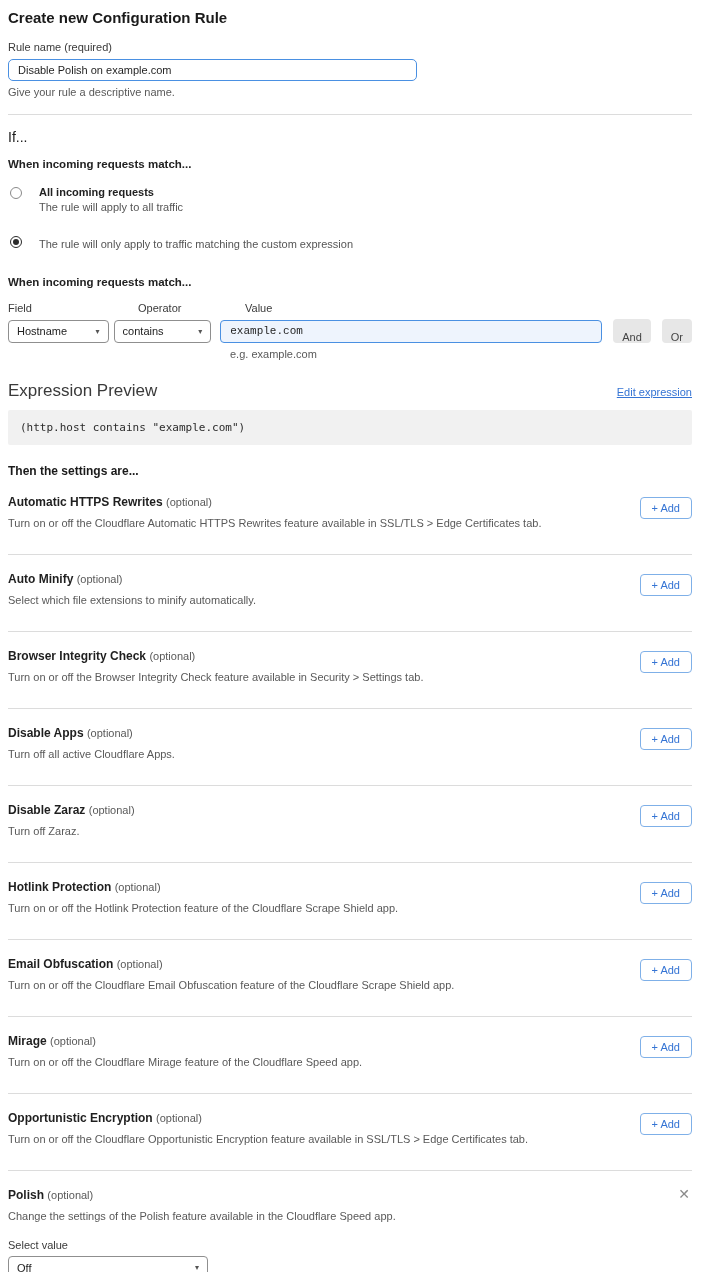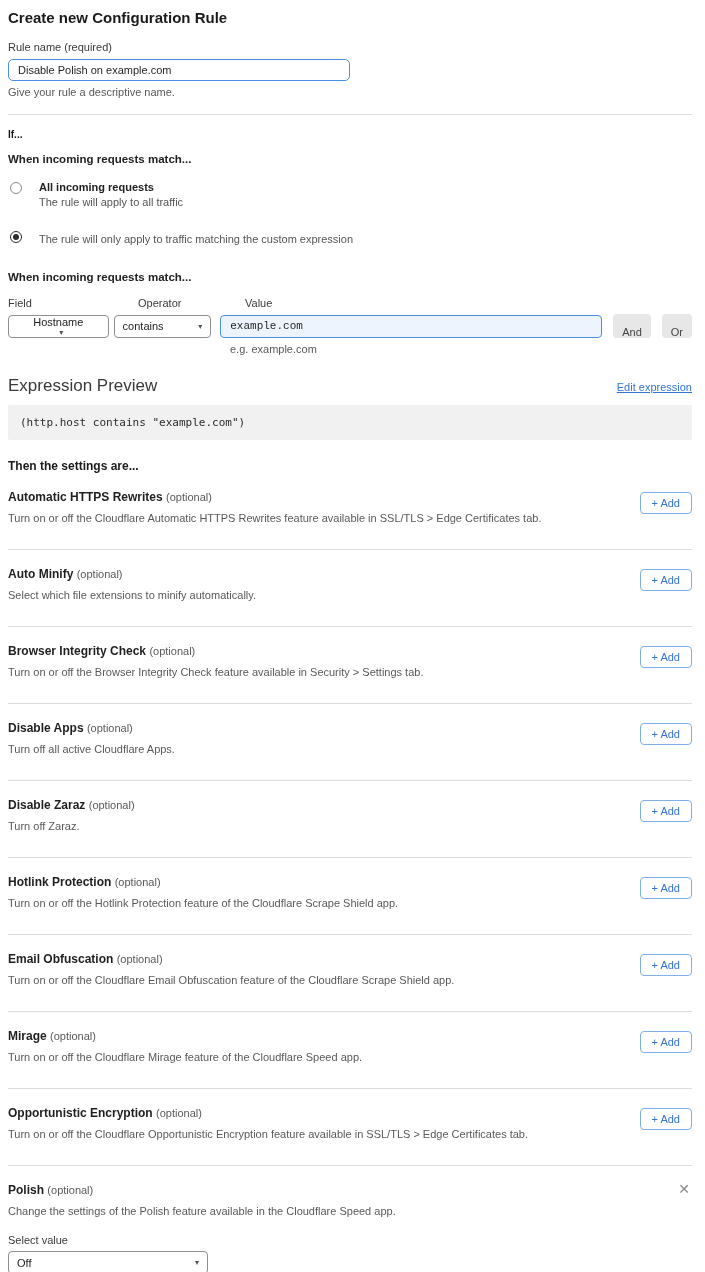--- a/index.html
+++ b/index.html
@@ -10,32 +10,32 @@
     font-family: "Liberation Sans", sans-serif;
     color: #1f1f1f;
     position: relative;
   }
   .container { padding: 9px 13px 10px 8px; }
 
   .page-title { font-size: 15px; font-weight: bold; color: #1a1a1a; margin-bottom: 15px; }
 
   .field-label { font-size: 11px; color: #3a3a3a; margin-bottom: 6px; }
   .text-input {
-    width: 342px; height: 22px;
+    width: 409px; height: 22px;
     border: 1px solid #4a90e2; border-radius: 5px;
     padding: 0 9px; font-size: 11px; color: #1f1f1f;
     font-family: "Liberation Sans", sans-serif;
     background: #ffffff; outline: none; display: block;
   }
   .help-text { font-size: 11px; color: #595959; margin-top: 5px; }
 
   .divider { border: none; border-top: 1px solid #dcdcdc; margin: 0; }
   .divider.after-name { margin-top: 16px; }
 
-  .if-heading { font-size: 10px; font-weight: bold; color: #1a1a1a; margin-top: 14px; }
+  .if-heading { font-size: 14px; font-weight: normal; color: #1a1a1a; margin-top: 14px; }
   .sub-heading { font-size: 11.5px; font-weight: bold; color: #222; margin-top: 13px; }
 
   .radio-option { display: flex; margin-top: 16px; }
   .radio-circle {
     width: 12px; height: 12px; border-radius: 50%;
     border: 1px solid #8a8a8a; background: #fff;
     margin: 1px 0 0 2px; flex: none; position: relative;
   }
   .radio-option.selected .radio-circle { border-color: #2b2b2b; }
   .radio-option.selected .radio-circle::after {
@@ -52,21 +52,21 @@
   .col-label.field-col { width: 130px; margin-left: 0; }
   .col-label.operator-col { width: 107px; }
   .builder-row { display: flex; margin-top: 5px; align-items: center; }
   .fake-select {
     height: 23px; border: 1px solid #8f8f8f; border-radius: 4px;
     background: #fff; display: flex; align-items: center;
     justify-content: space-between; padding: 0 8px;
     font-size: 11px; color: #222; cursor: pointer;
   }
   .fake-select .caret { font-size: 8px; color: #555; margin-left: 6px; }
-  .select-field { width: 102px; margin-right: 5px; flex-direction: column; }
+  .select-field { width: 102px; margin-right: 5px; }
   .select-operator { width: 99px; margin-right: 9px; }
   .value-input {
     width: 388px; height: 23px;
     border: 1px solid #4a90e2; border-radius: 4px;
     background: #eef4fd; padding: 0 9px; font-size: 11px;
     color: #1f1f1f; font-family: Liberation Mono, monospace;
     outline: none;
   }
   .andor-btn {
     height: 22px; border: none; border-radius: 4px;

